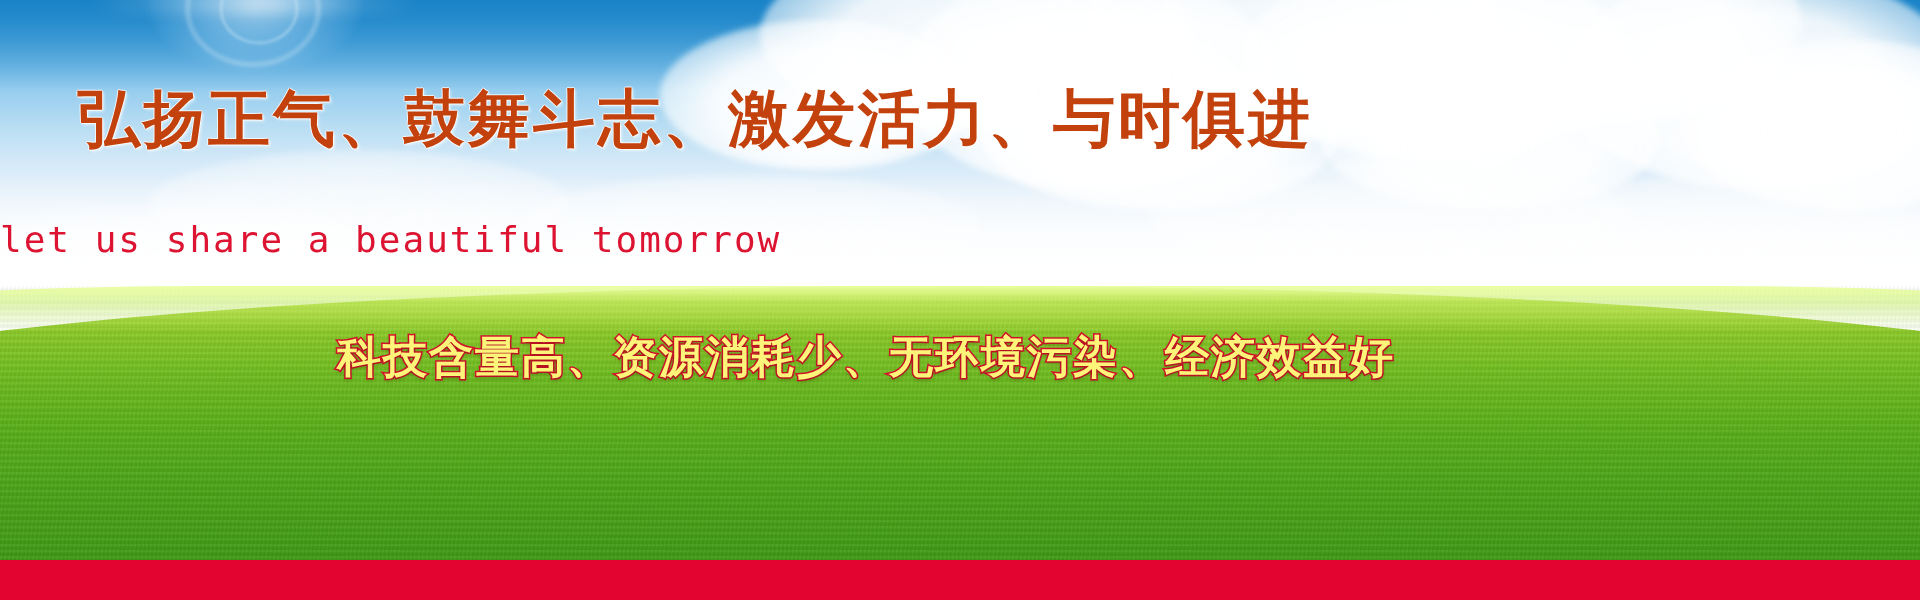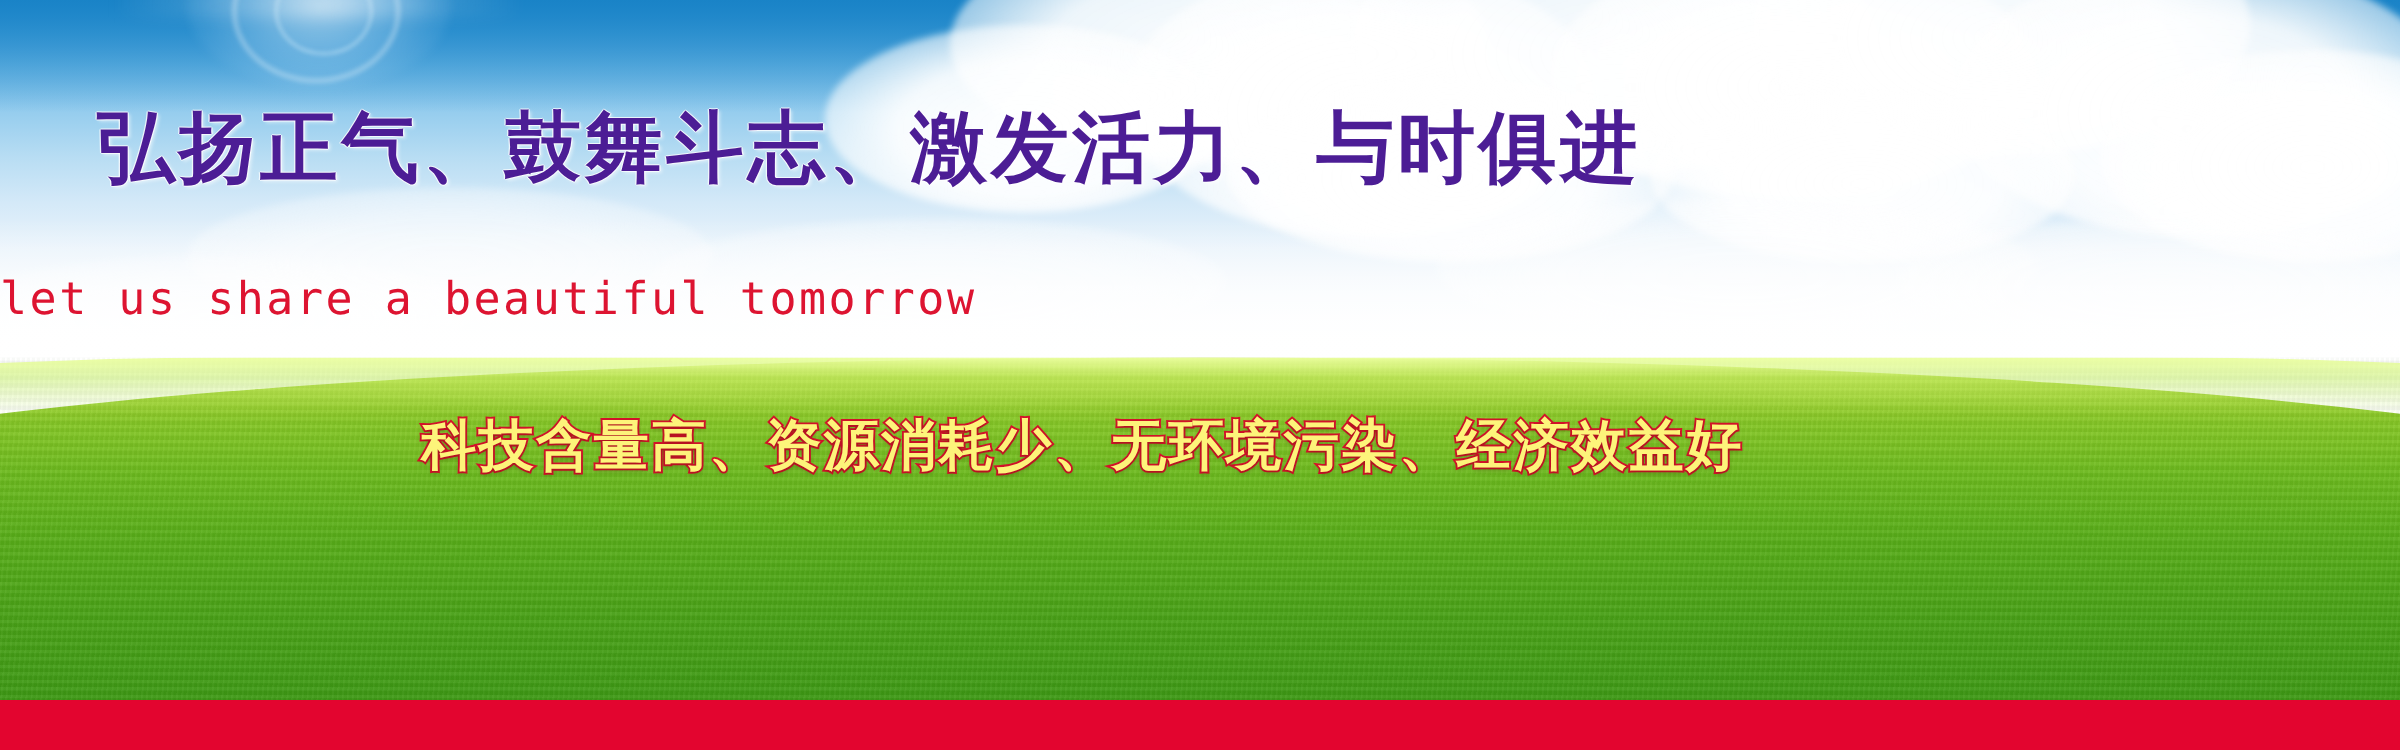--- a/index.html
+++ b/index.html
@@ -228,21 +228,21 @@
 
   
   .headline {
     position: absolute;
     left: 78px;
     top: 88px;
     font-size: 62px;
     line-height: 1;
     font-weight: 700;
     letter-spacing: 3px;
-    color: #4c1d95;
+    color: #c2410c;
     white-space: nowrap;
     text-shadow:
        1px 0 0 rgba(255,255,255,0.75),
       -1px 0 0 rgba(255,255,255,0.75),
        0 1px 0 rgba(255,255,255,0.75),
        0 -1px 0 rgba(255,255,255,0.75),
        2px 2px 3px rgba(255,255,255,0.55);
   }
 
   .subtitle {

